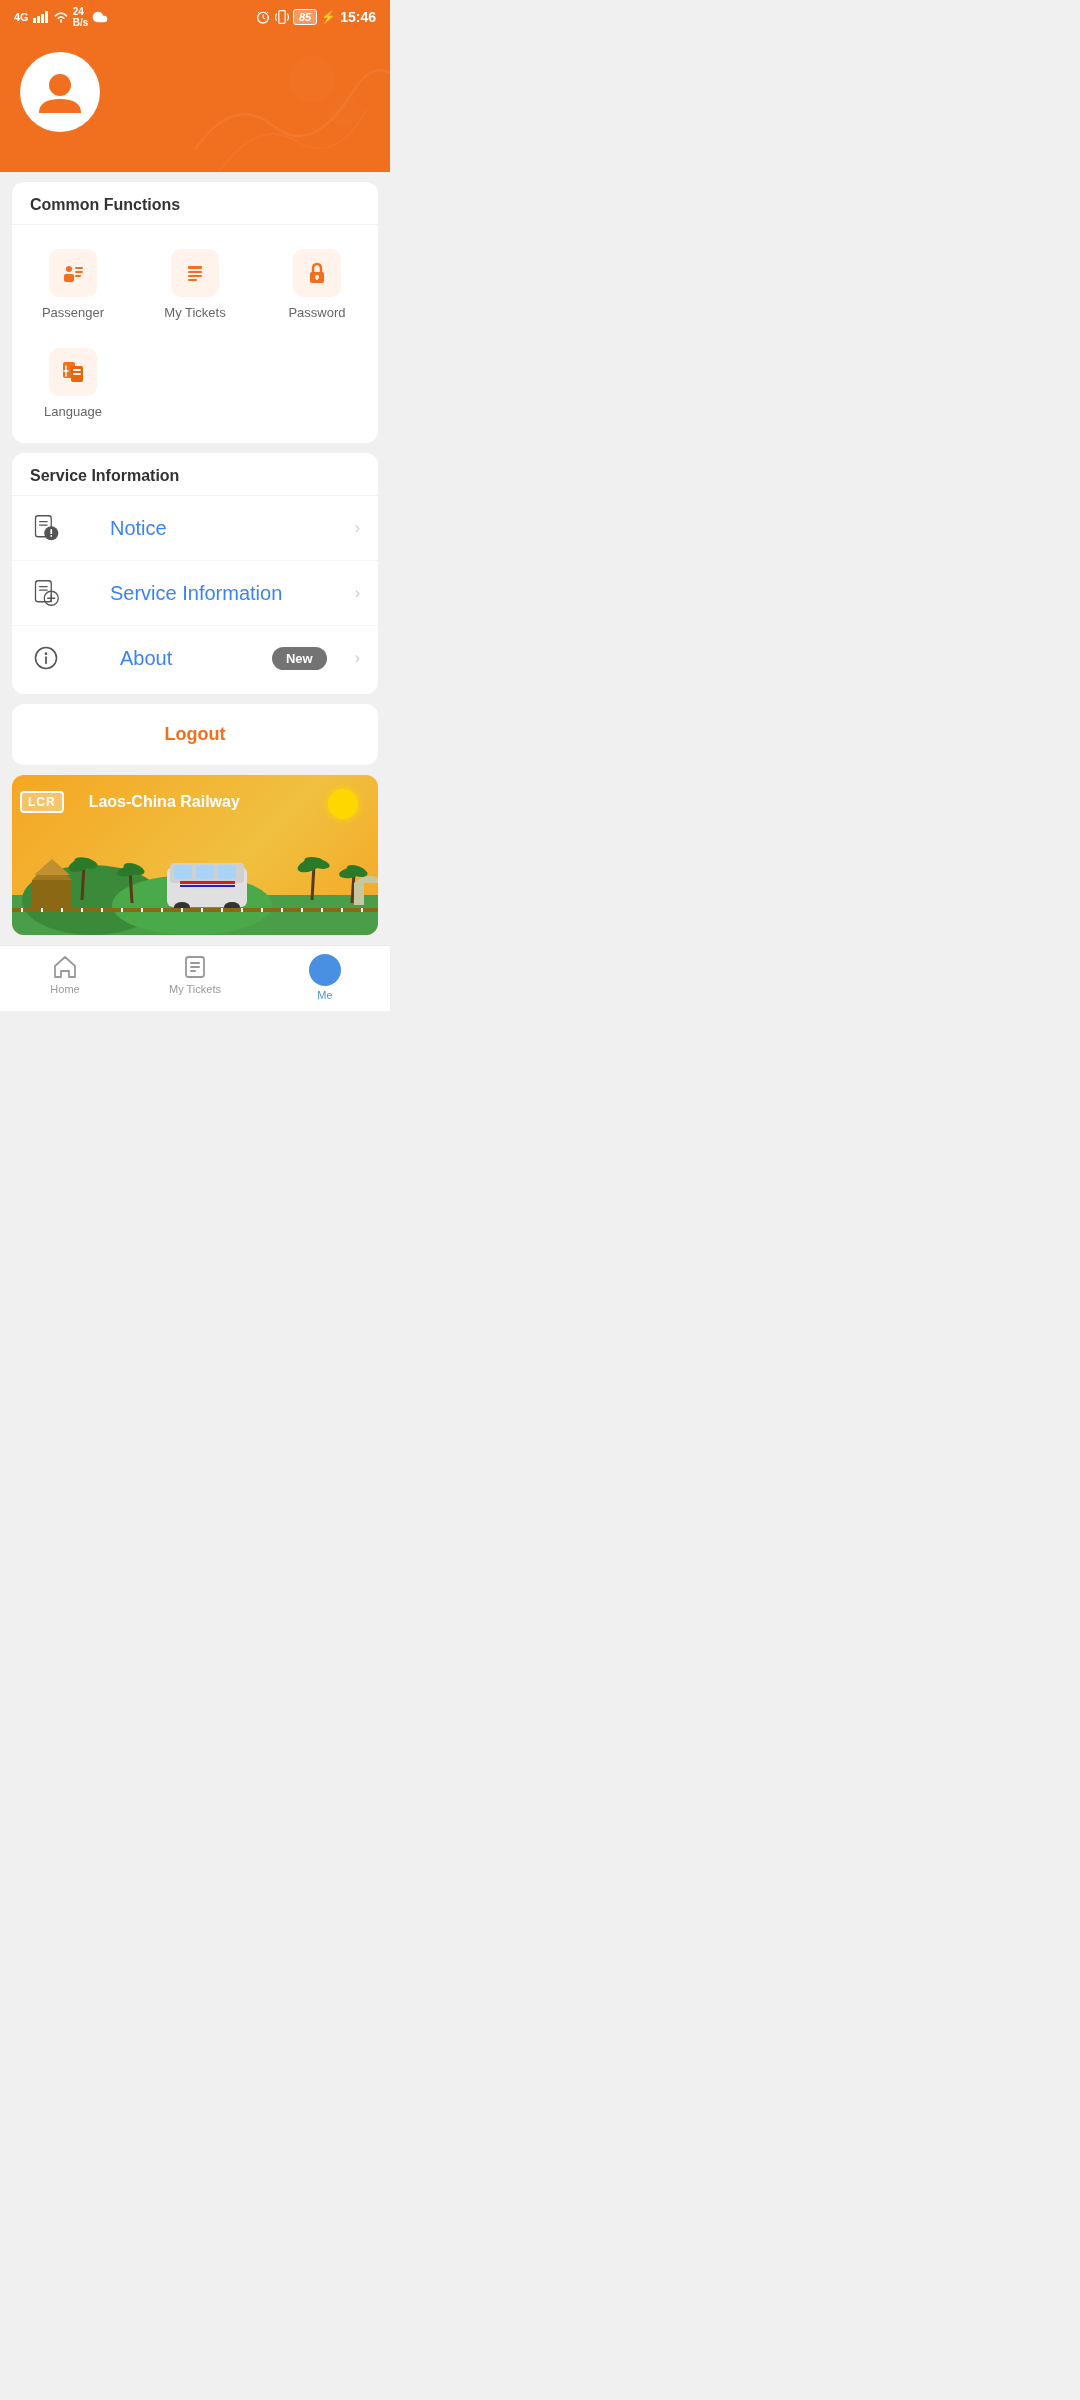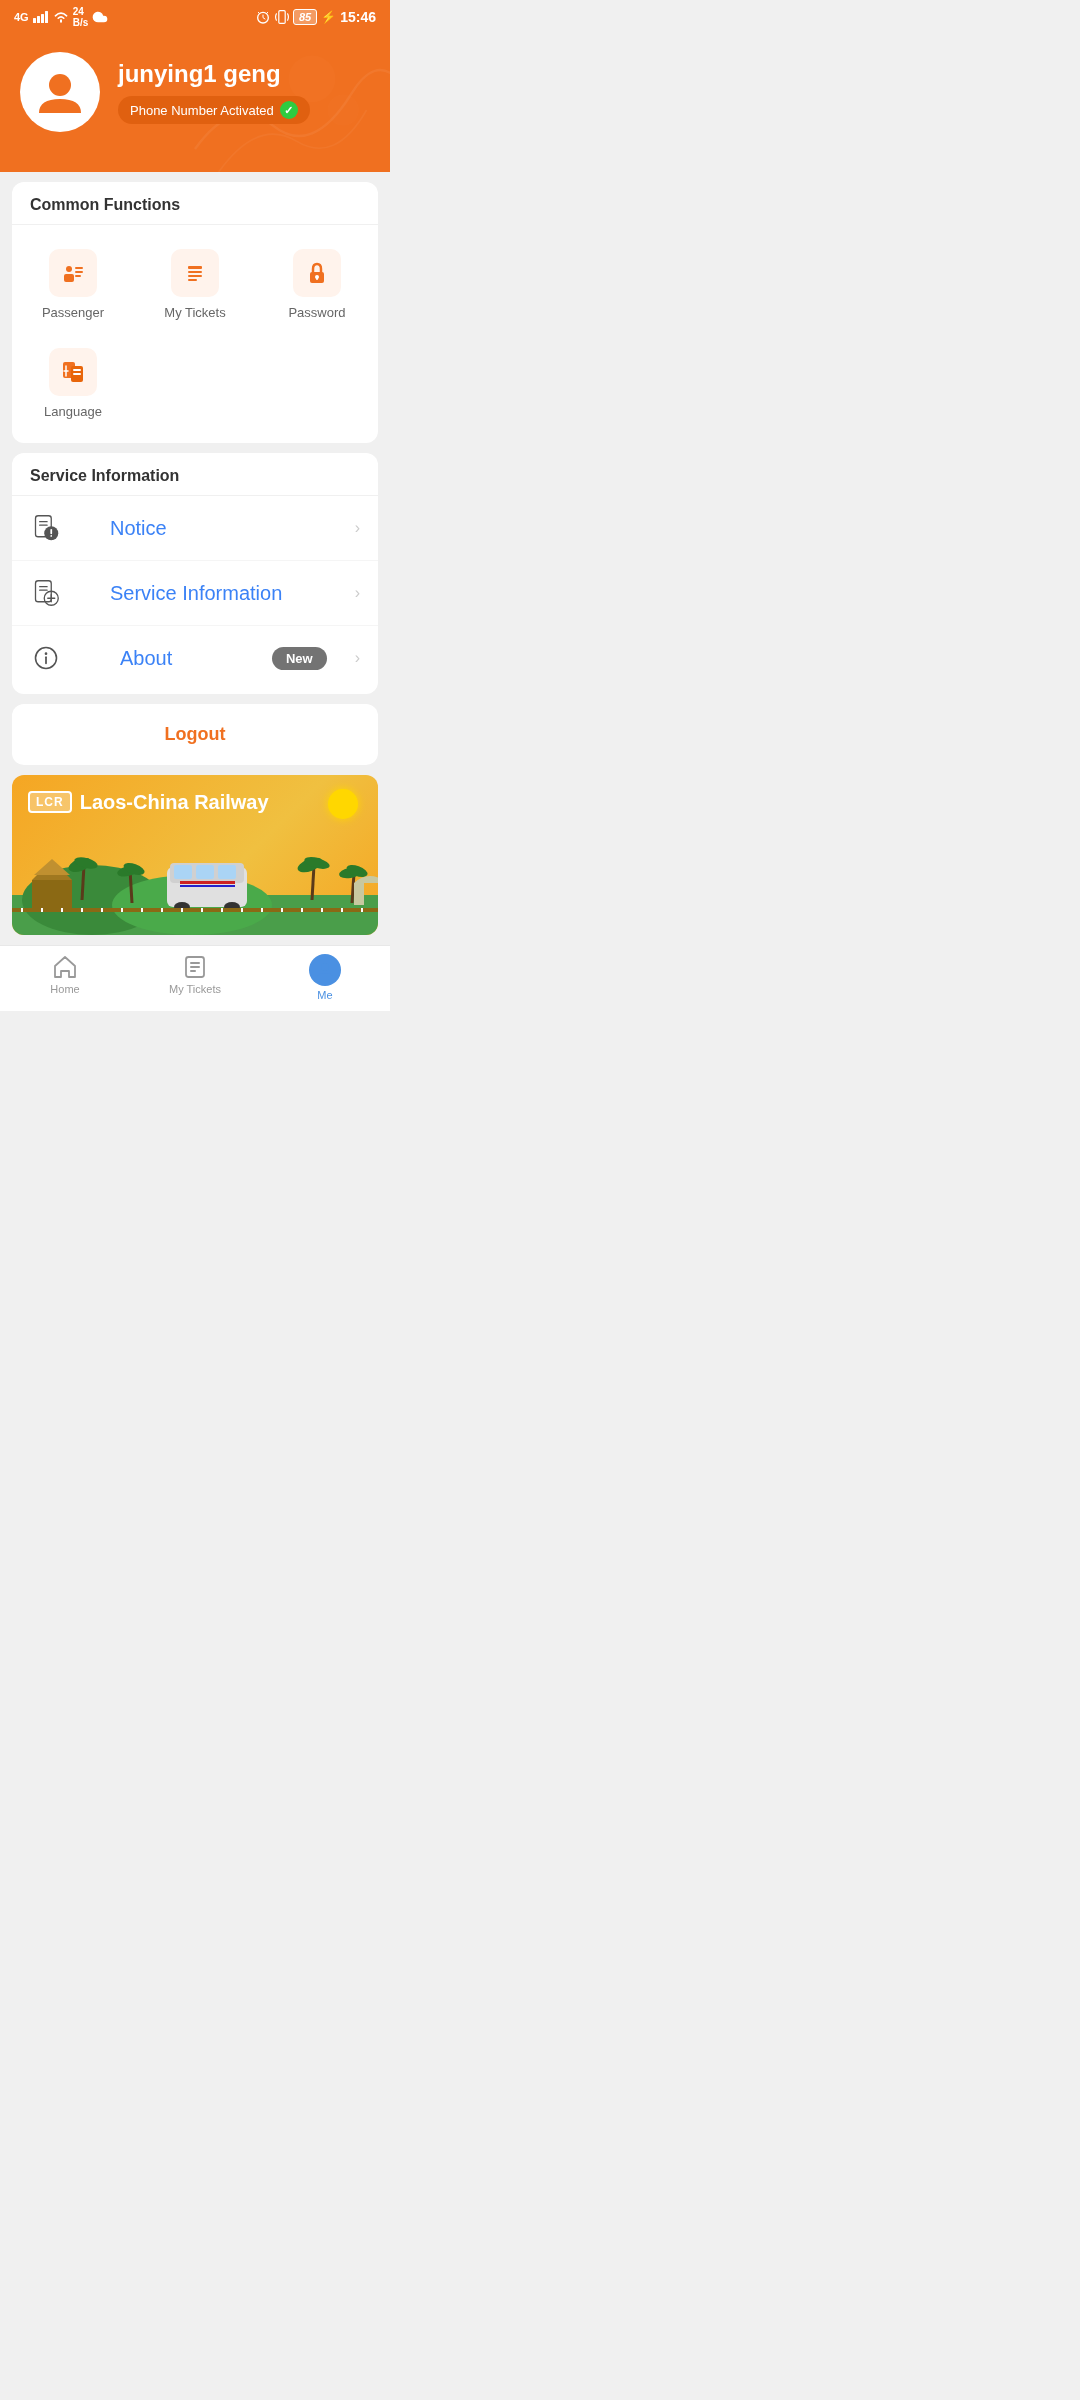--- a/index.html
+++ b/index.html
@@ -179,36 +179,36 @@
     .banner {
       margin: 10px 12px;
       border-radius: 12px;
       overflow: hidden;
       background: linear-gradient(135deg, #f5a623 0%, #f0c040 60%, #f5a623 100%);
       height: 160px;
       position: relative;
     }
     .banner-content {
       position: absolute;
-      top: 16px; left: 16px;
-      display: flex; align-items: flex-start; gap: 8px;
+      top: 16px; left: 8px;
+      display: flex; align-items: center; gap: 25px;
     }
     .lcr-logo {
       background: rgba(255,255,255,0.3);
       border: 2px solid white;
       border-radius: 4px;
       padding: 2px 6px;
       color: white;
       font-size: 12px;
       font-weight: 800;
       letter-spacing: 1px;
     }
     .banner-title {
       color: white;
-      font-size: 20px;
+      font-size: 16px;
       font-weight: 700;
     }
     .banner-sun {
       position: absolute;
       top: 14px; right: 20px;
       width: 30px; height: 30px;
       background: #ffd700;
       border-radius: 50%;
       box-shadow: 0 0 8px #ffd700;
     }
@@ -299,27 +299,20 @@
     <circle cx="240" cy="100" r="20" fill="rgba(255,255,255,0.08)"></circle>
   </svg>
 
   <div class="avatar">
     <svg viewBox="0 0 54 54" fill="none" xmlns="http://www.w3.org/2000/svg">
       <circle cx="27" cy="20" r="11" fill="#f07020"></circle>
       <path d="M6 48 Q6 34 27 34 Q48 34 48 48" fill="#f07020"></path>
     </svg>
   </div>
 
-  <div class="profile-info">
-    <div class="profile-name">junying1 geng</div>
-    <div class="phone-badge">
-      <span>Phone Number Activated</span>
-      <div class="check-icon">✓</div>
-    </div>
-  </div>
 </div>
 
 <div class="card">
   <div class="card-header">Common Functions</div>
   <div class="functions-grid">
 
     <div class="function-item">
       <div class="function-icon-wrapper">
         <svg viewBox="0 0 28 28" fill="#f07020">
           <rect x="2" y="2" width="24" height="24" rx="4" fill="#fff3ec"></rect>

